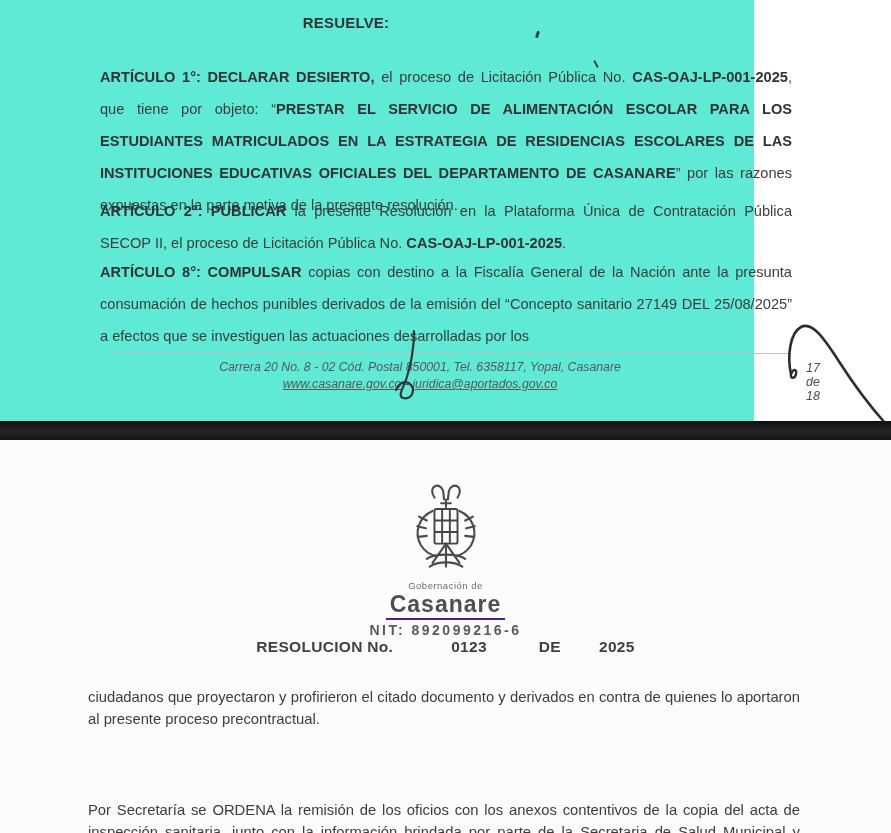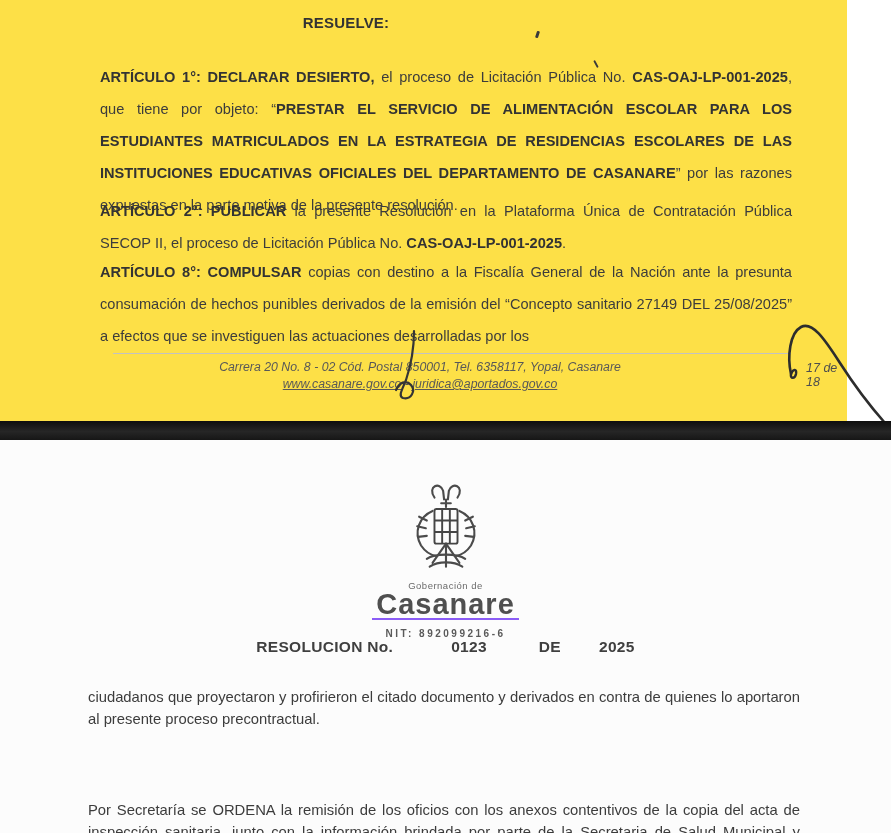--- a/index.html
+++ b/index.html
@@ -1,21 +1,21 @@
 <!DOCTYPE html>
 <html><head>
 <meta charset="utf-8">
 <style>
   * { margin:0; padding:0; box-sizing:border-box; }
   html,body { width:891px; height:833px; overflow:hidden; background:#ffffff;
     font-family:"Liberation Sans", sans-serif; }
   .stage { position:relative; width:891px; height:833px; background:#ffffff; }
 
   
-  .page1 { position:absolute; top:0; left:0; width:847px; height:421px; background:#fde047; }
+  .page1 { position:absolute; top:0; left:0; width:754px; height:421px; background:#5eead4; }
   .p1-content { position:absolute; left:100px; width:692px; color:#3a3a3a; }
   .resuelve { top:14px; left:0; width:692px; position:absolute; text-align:center;
     font-weight:bold; font-size:15px; letter-spacing:.2px; color:#333; }
   .article { position:absolute; left:100px; width:692px; font-size:14.6px;
     line-height:32px; text-align:justify; color:#3c3c3c; }
   .art1 { top:61px; }
   .art2 { top:195px; }
   .art3 { top:256px; }
   .bold { font-weight:bold; color:#333; }
 
@@ -36,25 +36,25 @@
   .band { position:absolute; top:421px; left:0; width:891px; height:19px;
     background:linear-gradient(#0e0e0e,#262626 55%,#161616); }
 
   
   .page2 { position:absolute; top:440px; left:0; width:891px; height:393px;
     background:#fcfcfc; }
   .logo-block { position:absolute; top:42px; left:0; width:891px; text-align:center;
     color:#4a4a4a; }
   .crest { display:block; margin:0 auto; }
   .logo-small { font-size:9.5px; color:#6a6a6a; letter-spacing:.5px; margin-top:-6px; }
-  .logo-name { font-size:29px; font-weight:bold; letter-spacing:1px; color:#4f4f4f;
-    line-height:26px; border-bottom:2px solid #8b5cf6; display:inline-block;
+  .logo-name { font-size:23px; font-weight:bold; letter-spacing:1px; color:#4f4f4f;
+    line-height:26px; border-bottom:2px solid #4c1d95; display:inline-block;
     padding:0 4px 1px; }
-  .logo-nit { font-size:10px; font-weight:bold; letter-spacing:2.5px; color:#5a5a5a;
-    margin-top:8px; }
+  .logo-nit { font-size:14px; font-weight:bold; letter-spacing:2.5px; color:#5a5a5a;
+    margin-top:2px; }
 
   .res-line { position:absolute; top:198px; left:0; width:891px; text-align:center;
     font-weight:bold; font-size:15.5px; color:#3f3f3f; letter-spacing:.3px; }
   .res-line span { display:inline-block; }
   .res-num { margin-left:58px; }
   .res-de  { margin-left:52px; }
   .res-year{ margin-left:38px; }
 
   .p2-par { position:absolute; left:88px; width:712px; font-size:14.8px;
     line-height:22.4px; text-align:justify; color:#3c3c3c; }

